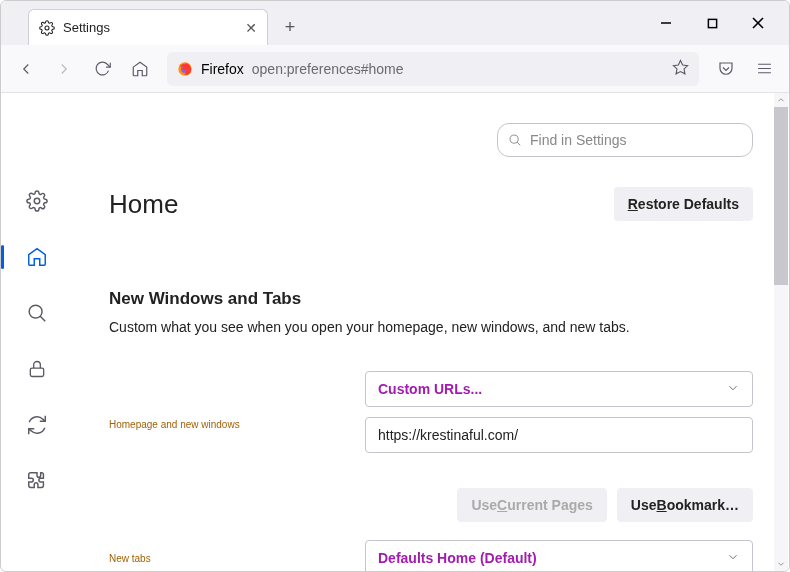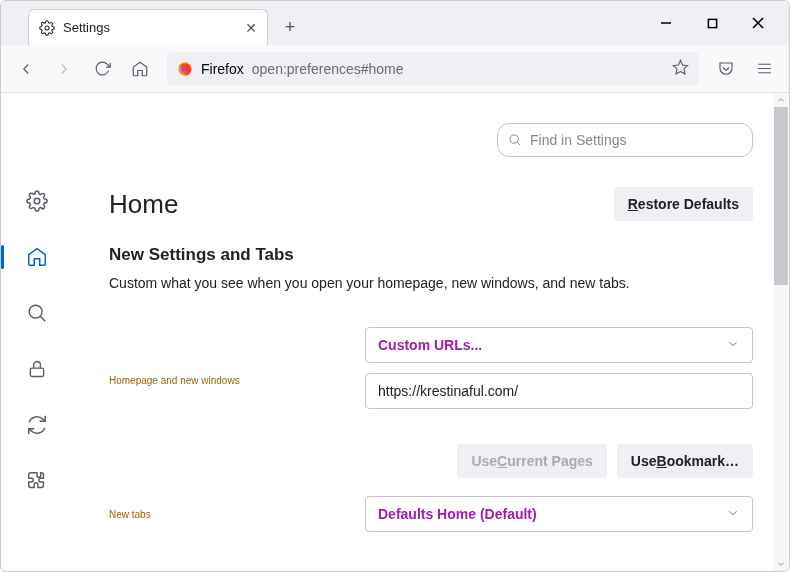--- a/index.html
+++ b/index.html
@@ -28,21 +28,21 @@
   .sidebar { width: 72px; padding-top: 94px; display: flex; flex-direction: column; align-items: center; gap: 28px; }
   .side-item { width: 28px; height: 28px; display: flex; align-items: center; justify-content: center; color: #5b5b66; position: relative; }
   .side-item.active { color: #0060df; }
   .side-item.active::before { content: ""; position: absolute; left: -22px; width: 3px; height: 24px; background: #0060df; border-radius: 2px; }
 
   .main { flex: 1; padding: 30px 36px 0 36px; position: relative; }
   .search-row { display: flex; justify-content: flex-end; margin-bottom: 30px; }
   .search-box { width: 256px; height: 34px; border: 1px solid #c4c4cc; border-radius: 12px; display: flex; align-items: center; padding: 0 10px; gap: 8px; color: #888; font-size: 14px; }
   .search-box svg { flex-shrink: 0; }
 
-  .page-title-row { display: flex; align-items: center; justify-content: space-between; margin-bottom: 24px; }
+  .page-title-row { display: flex; align-items: center; justify-content: space-between; margin-bottom: 68px; }
   .page-title { font-size: 26px; font-weight: 400; color: #222; }
   .btn { height: 34px; padding: 0 14px; background: #f0f0f4; border: none; border-radius: 4px; font-size: 14px; color: #222; display: inline-flex; align-items: center; justify-content: center; font-weight: 600; }
 
   .section-title { font-size: 17px; font-weight: 700; color: #222; margin-bottom: 10px; }
   .section-desc { font-size: 14px; color: #222; margin-bottom: 36px; }
 
   .form-row { display: flex; align-items: center; gap: 16px; margin-bottom: 12px; }
   .form-label { width: 240px; font-size: 10px; color: #a16207; }
   .form-controls { flex: 1; display: flex; flex-direction: column; gap: 10px; }
   .select-like { height: 36px; border: 1px solid #c4c4cc; border-radius: 4px; padding: 0 12px; display: flex; align-items: center; font-size: 14px; font-weight: 600; color: #a21caf; justify-content: space-between; background: #fff; }
@@ -195,21 +195,21 @@
           </svg>
         <span>Find in Settings</span>
       </div>
     </div>
 
     <div class="page-title-row">
       <div class="page-title">Home</div>
       <button class="btn"><span class="u">R</span>estore Defaults</button>
     </div>
 
-    <div class="section-title">New Settings and Tabs</div>
+    <div class="section-title">New Windows and Tabs</div>
     <div class="section-desc">Custom what you see when you open your homepage, new windows, and new tabs.</div>
 
     <div class="form-row" style="align-items:flex-start;">
       <div class="form-label" style="padding-top:48px;">Homepage and new windows</div>
       <div class="form-controls">
         <div class="select-like">
           <span>Custom URLs...</span>
           <span class="chev"><svg width="14" height="14" viewBox="0 0 24 24">
                 <polyline points="6 9 12 15 18 9"></polyline>
               </svg></span>

